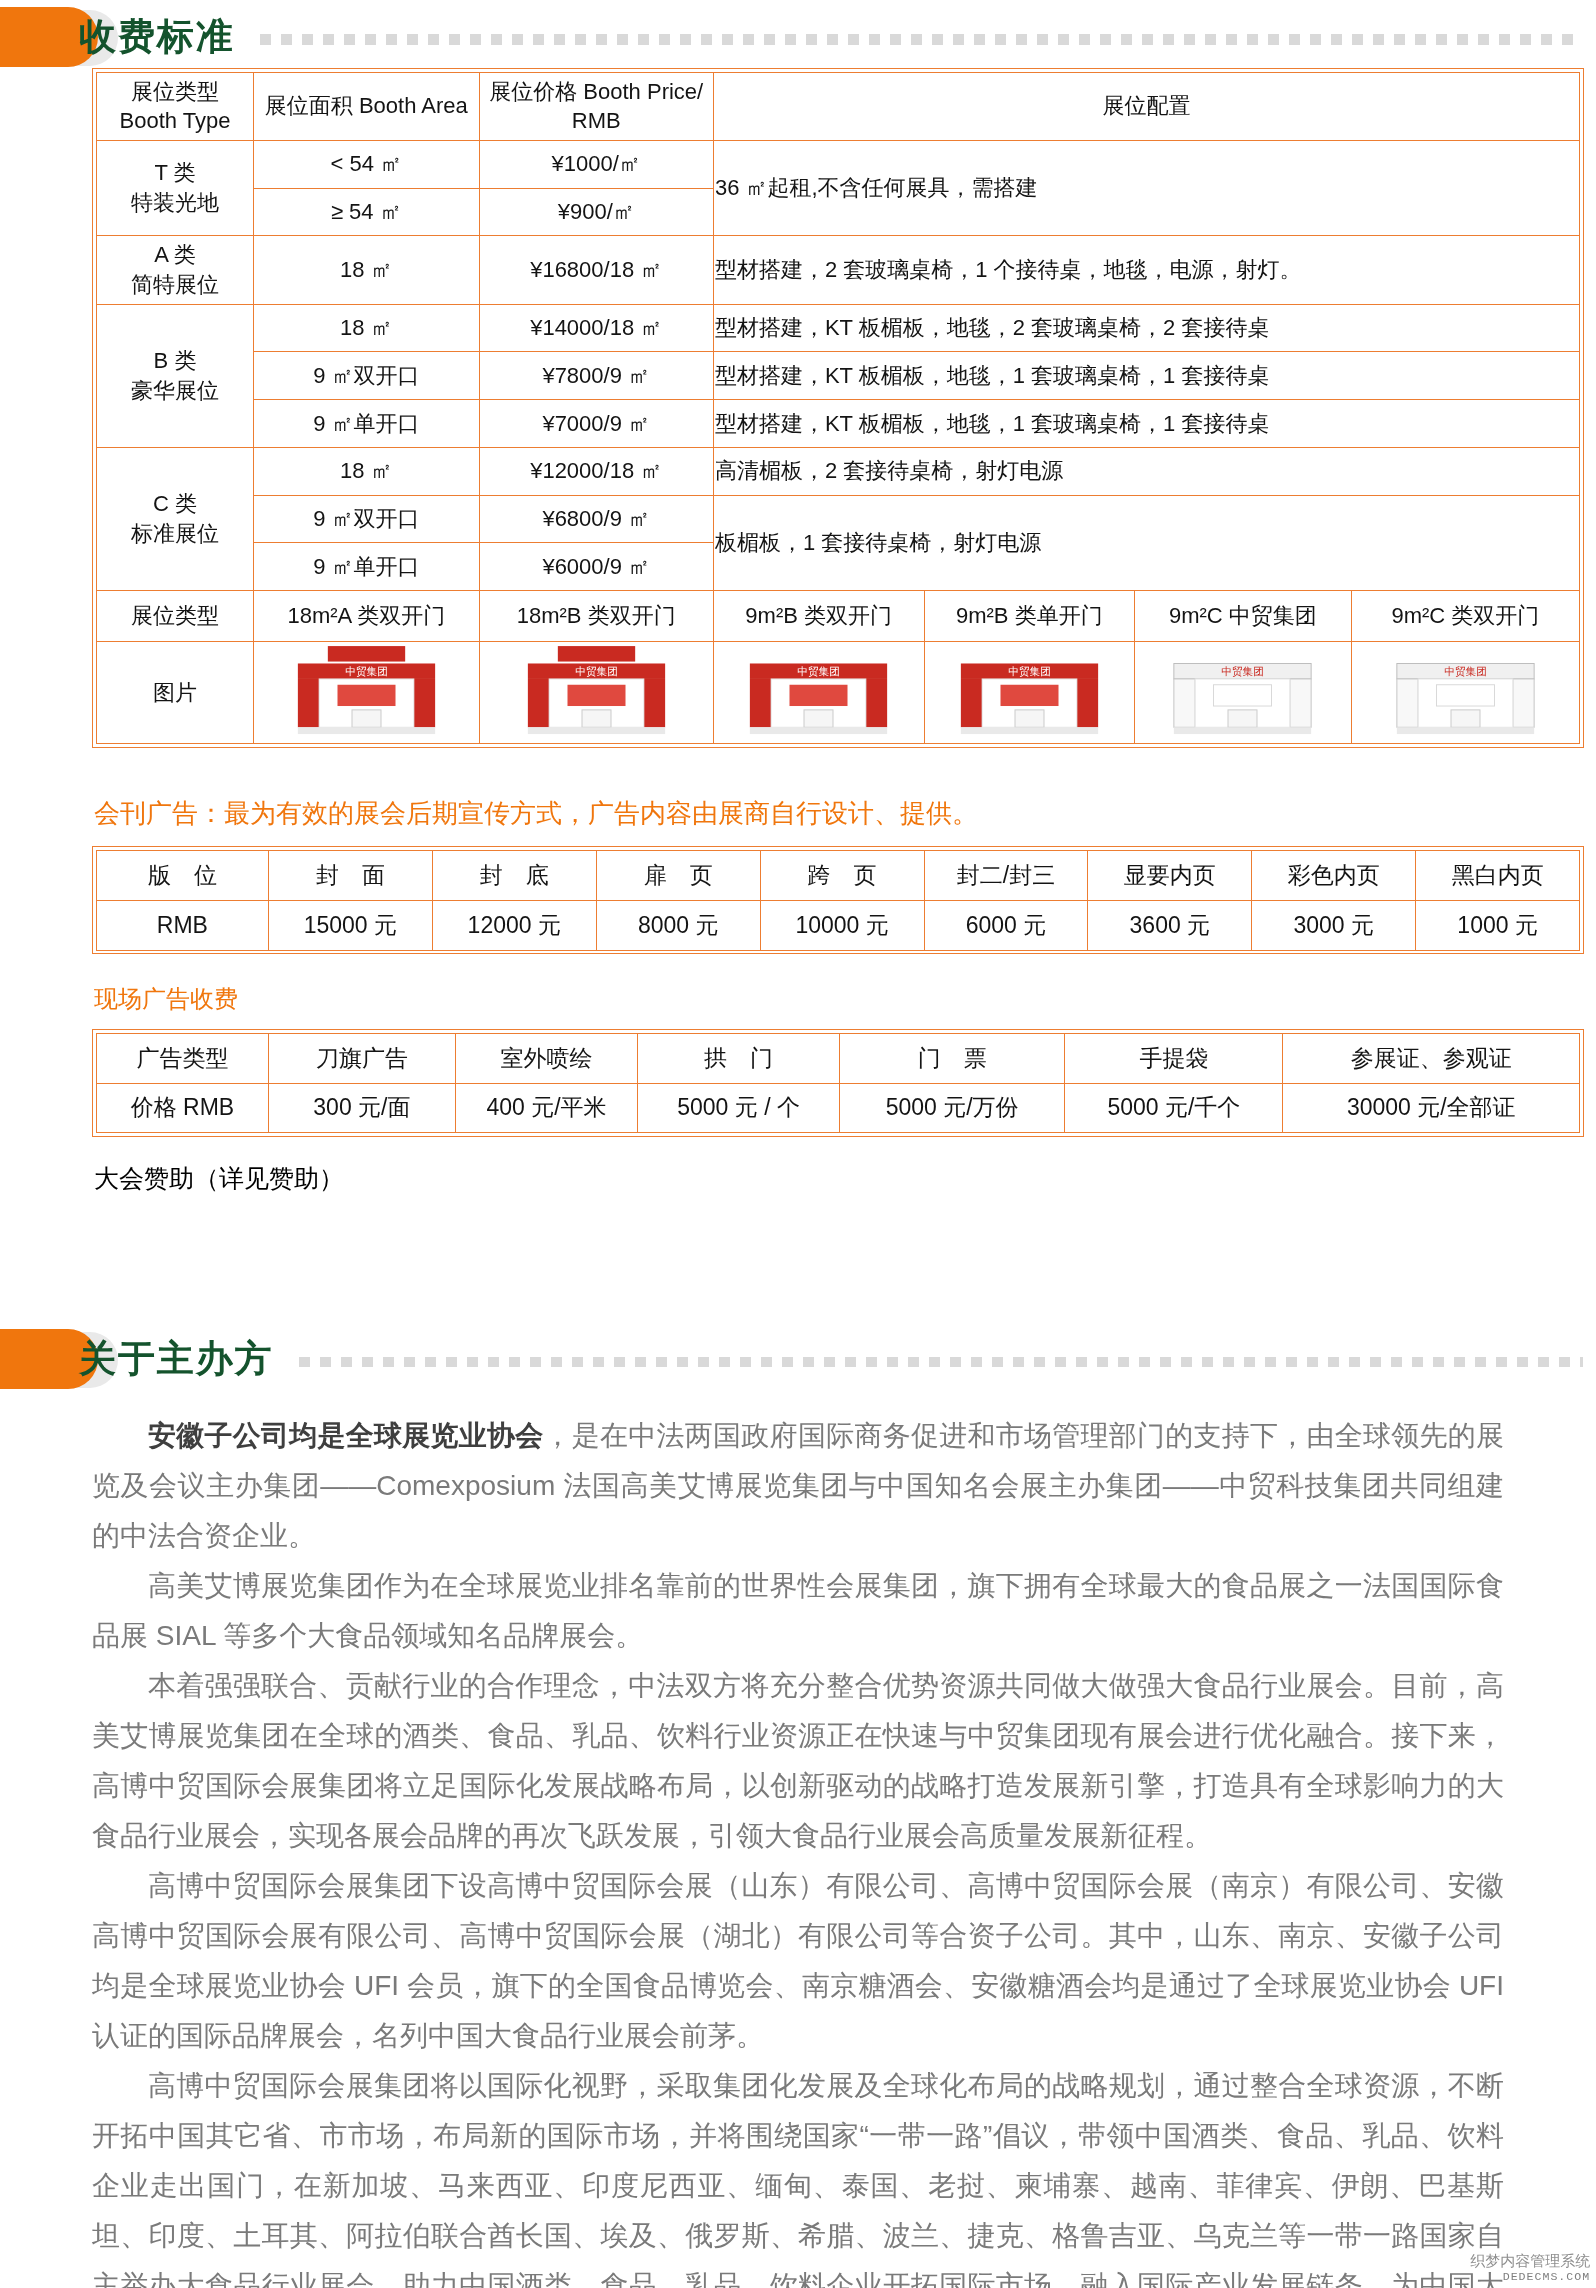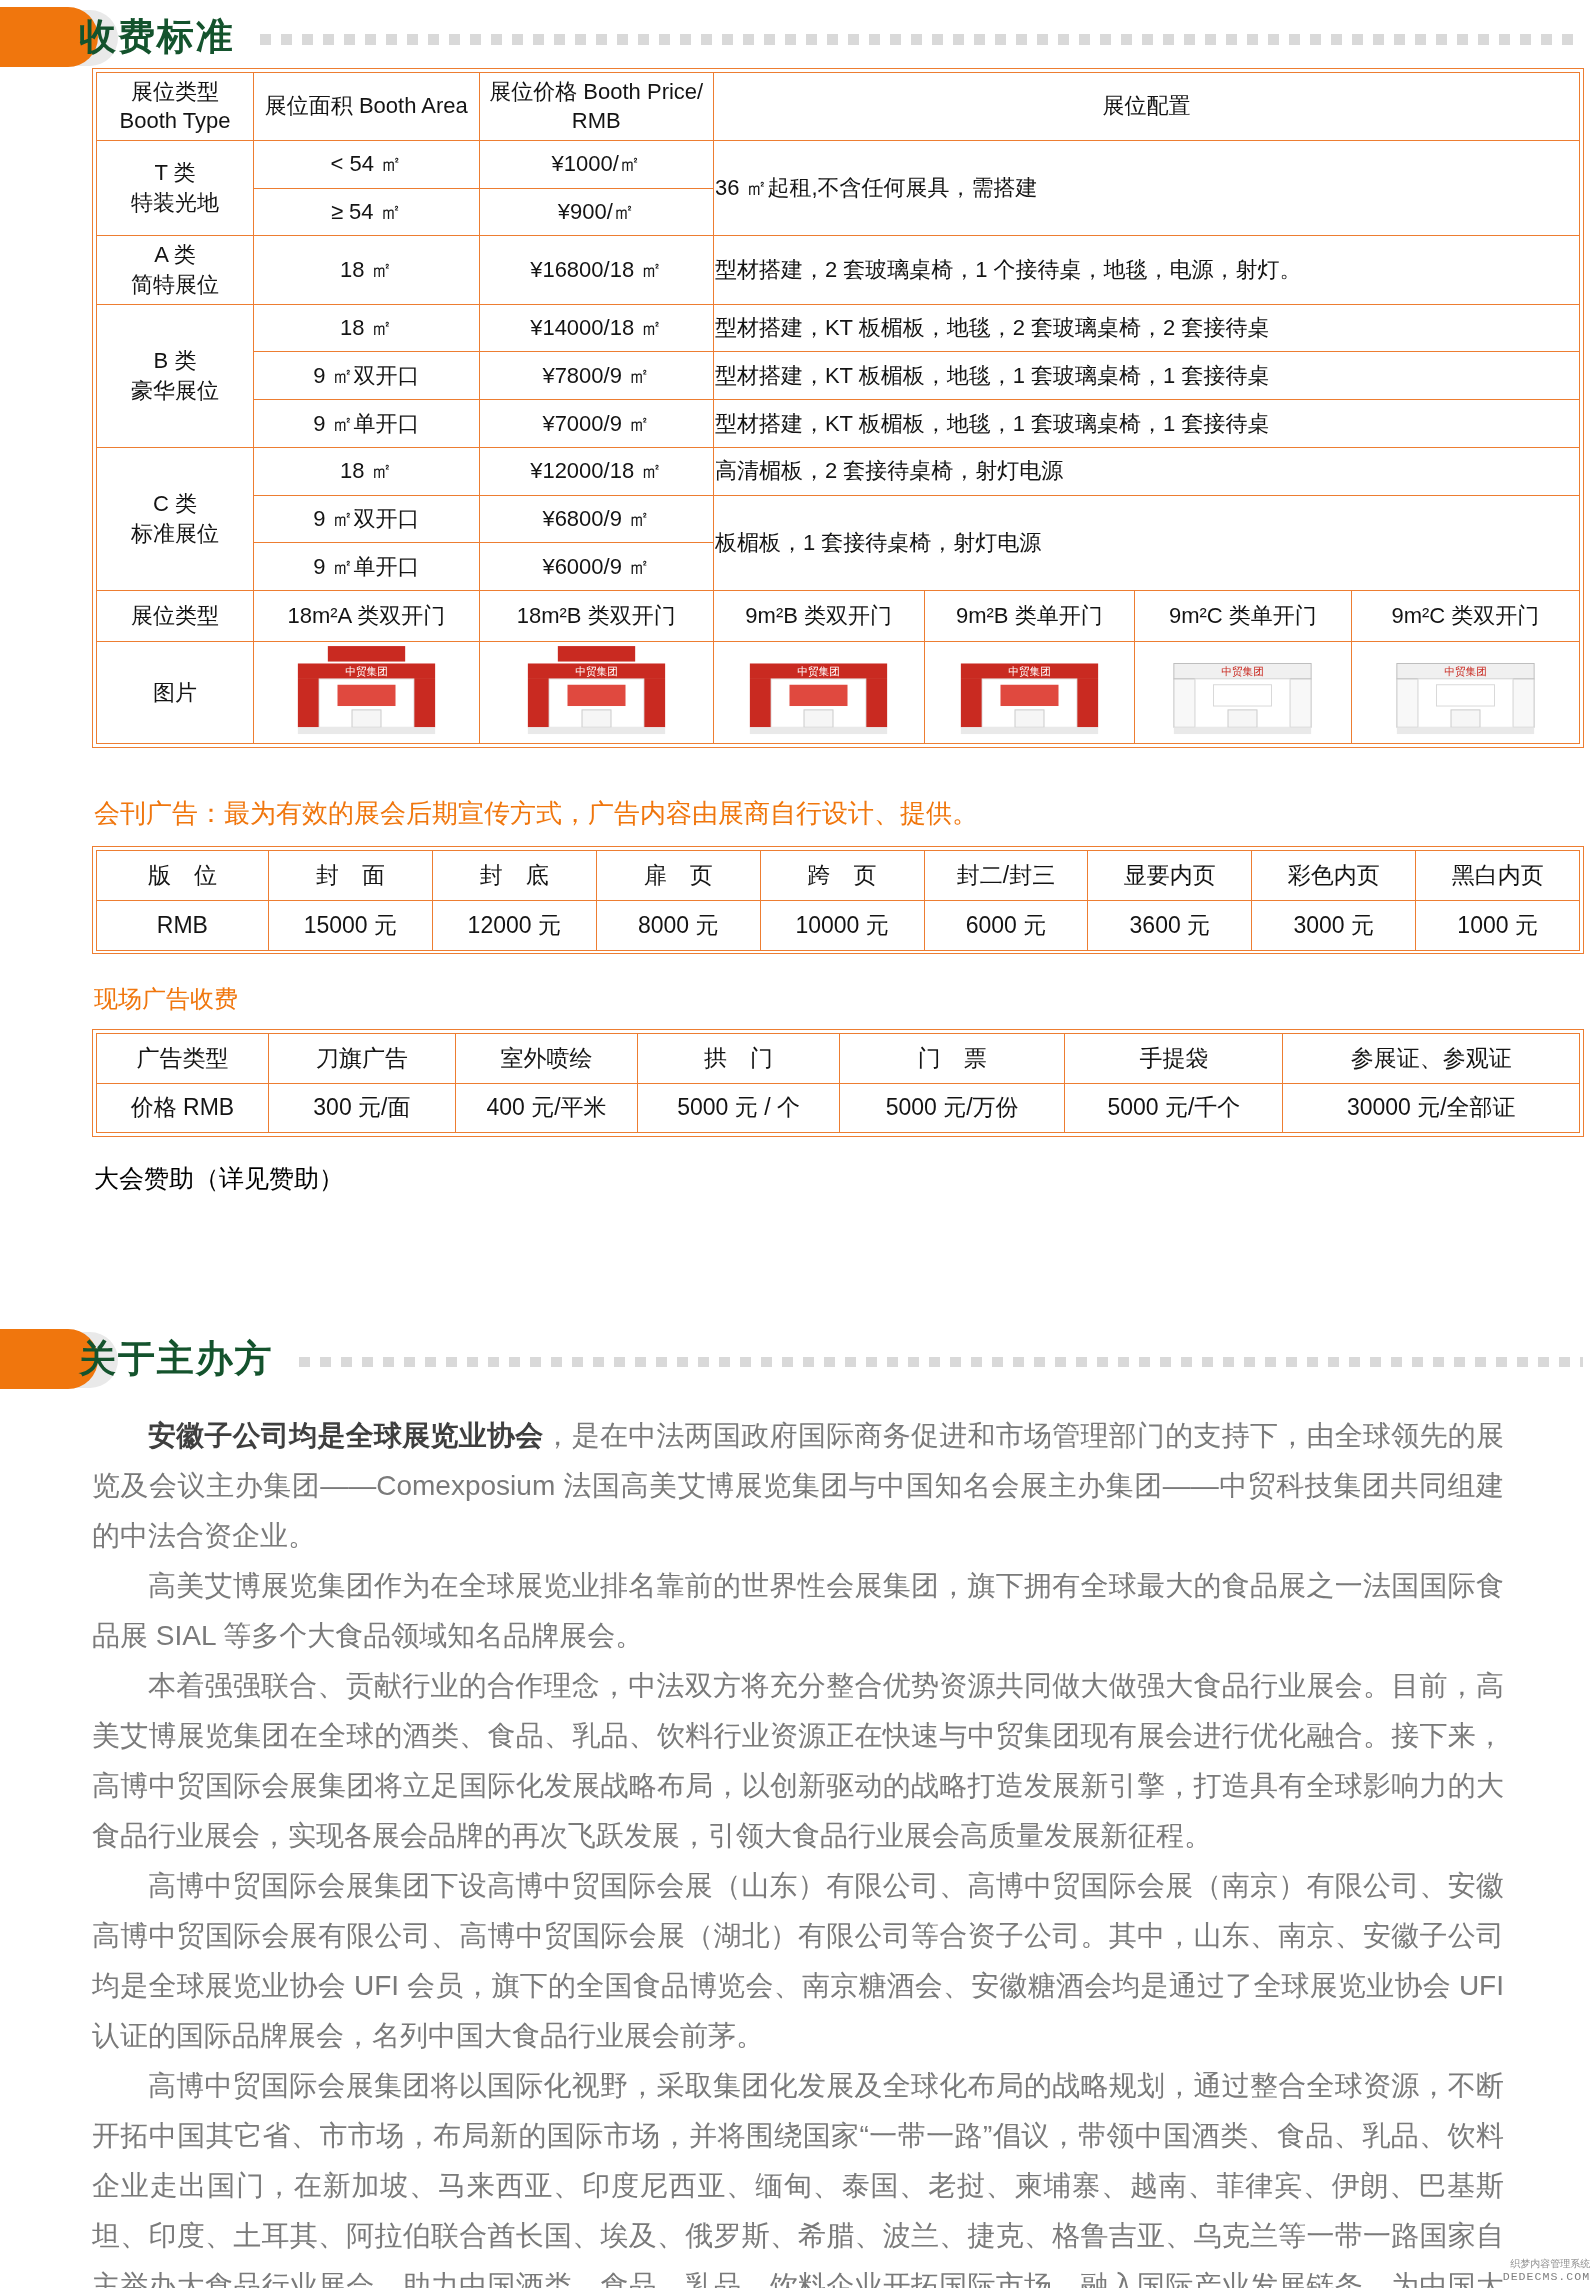--- a/index.html
+++ b/index.html
@@ -48,21 +48,21 @@
   tr.h-mini td{height:41px;font-size:23px;}
   .sponsor{margin:25px 0 0 1.9px;font-size:25px;color:#000000;font-family:Liberation Serif, serif;}
   
   .about-header{margin-top:133px;}
   .about-text{margin:21px 0 0 92px;width:1412px;font-size:28px;line-height:50px;
     color:#7a7a7a;text-align:justify;}
   .about-text p{margin:0;text-indent:2em;}
   .about-text .lead{color:#3f3f3f;font-weight:bold;}
   
   .watermark{position:absolute;right:5.8px;bottom:3.9px;text-align:right;color:#8f8f8f;line-height:1.2;}
-  .watermark .wl1{font-size:10px;}
+  .watermark .wl1{font-size:15px;}
   .watermark .wl2{font-size:11.6px;letter-spacing:1px;color:#7f7f7f;font-family:"Liberation Mono","DejaVu Sans Mono",monospace;}
 </style>
 </head>
 <body>
 
 <div class="sec-header">
   <div class="pill-gray"></div>
   <div class="pill-orange"></div>
   <div class="sec-title">收费标准</div>
   <div class="dashes"></div>
@@ -138,21 +138,21 @@
       <tr class="h-std">
         <td>9 ㎡单开口</td>
         <td>¥6000/9 ㎡</td>
       </tr>
       <tr class="h-type">
         <td>展位类型</td>
         <td>18m²A 类双开门</td>
         <td>18m²B 类双开门</td>
         <td>9m²B 类双开门</td>
         <td>9m²B 类单开门</td>
-        <td>9m²C 类单开门</td>
+        <td>9m²C 中贸集团</td>
         <td>9m²C 类双开门</td>
       </tr>
       <tr class="h-photo">
         <td>图片</td>
         <td>
           <svg class="booth" width="145" height="92" viewBox="0 0 150 95" style="font-size:23px">
             <rect class="tower" x="35" y="0" width="80" height="16"></rect>
                 <rect class="fascia" x="4" y="18" width="142" height="16"></rect>
             <text class="sign" x="75" y="30" text-anchor="middle">中贸集团</text>
             <rect class="lwall" x="4" y="34" width="22" height="50"></rect>

